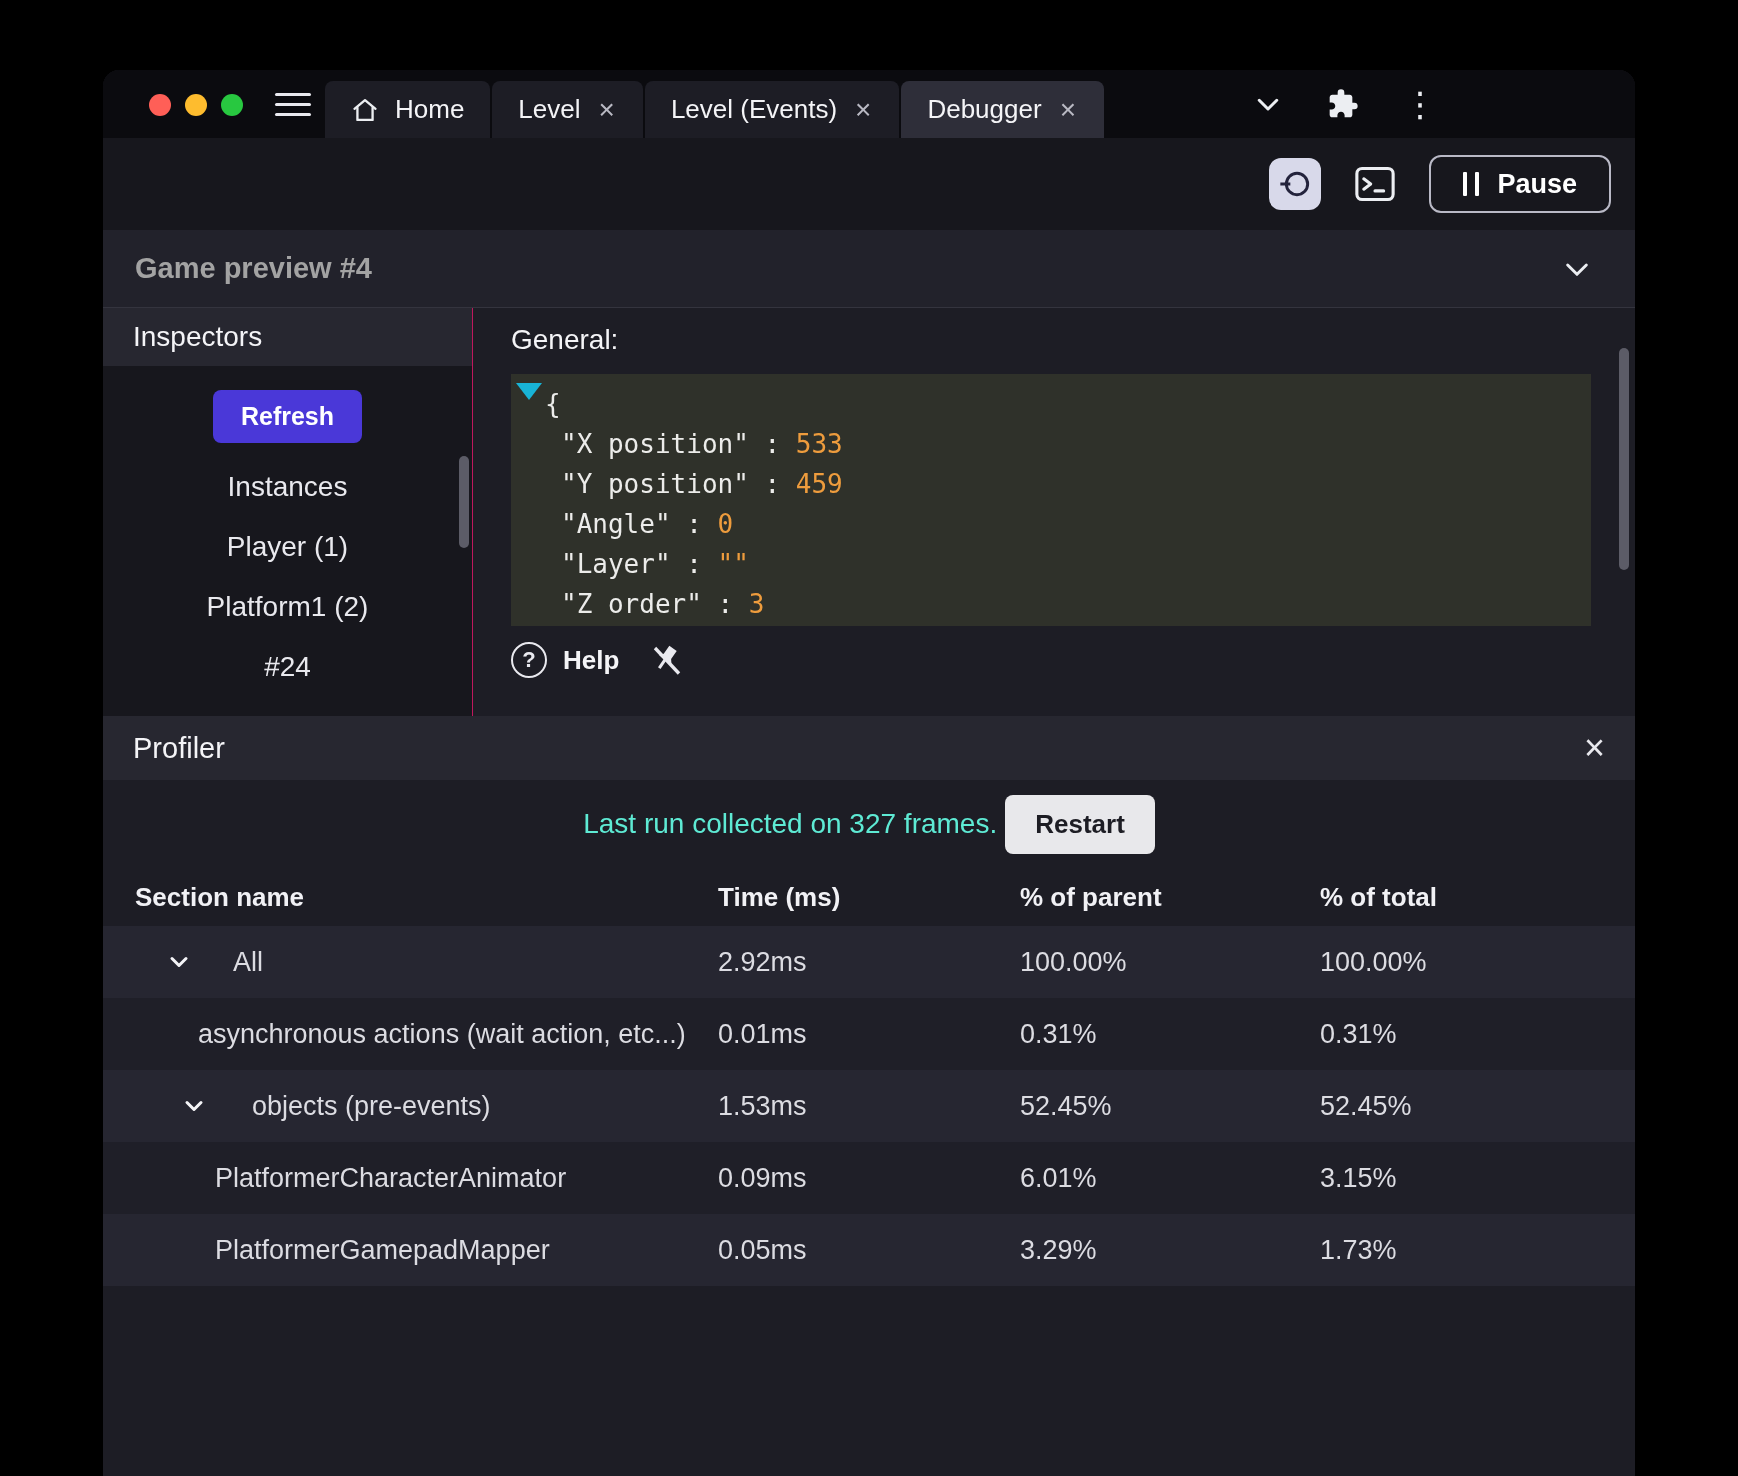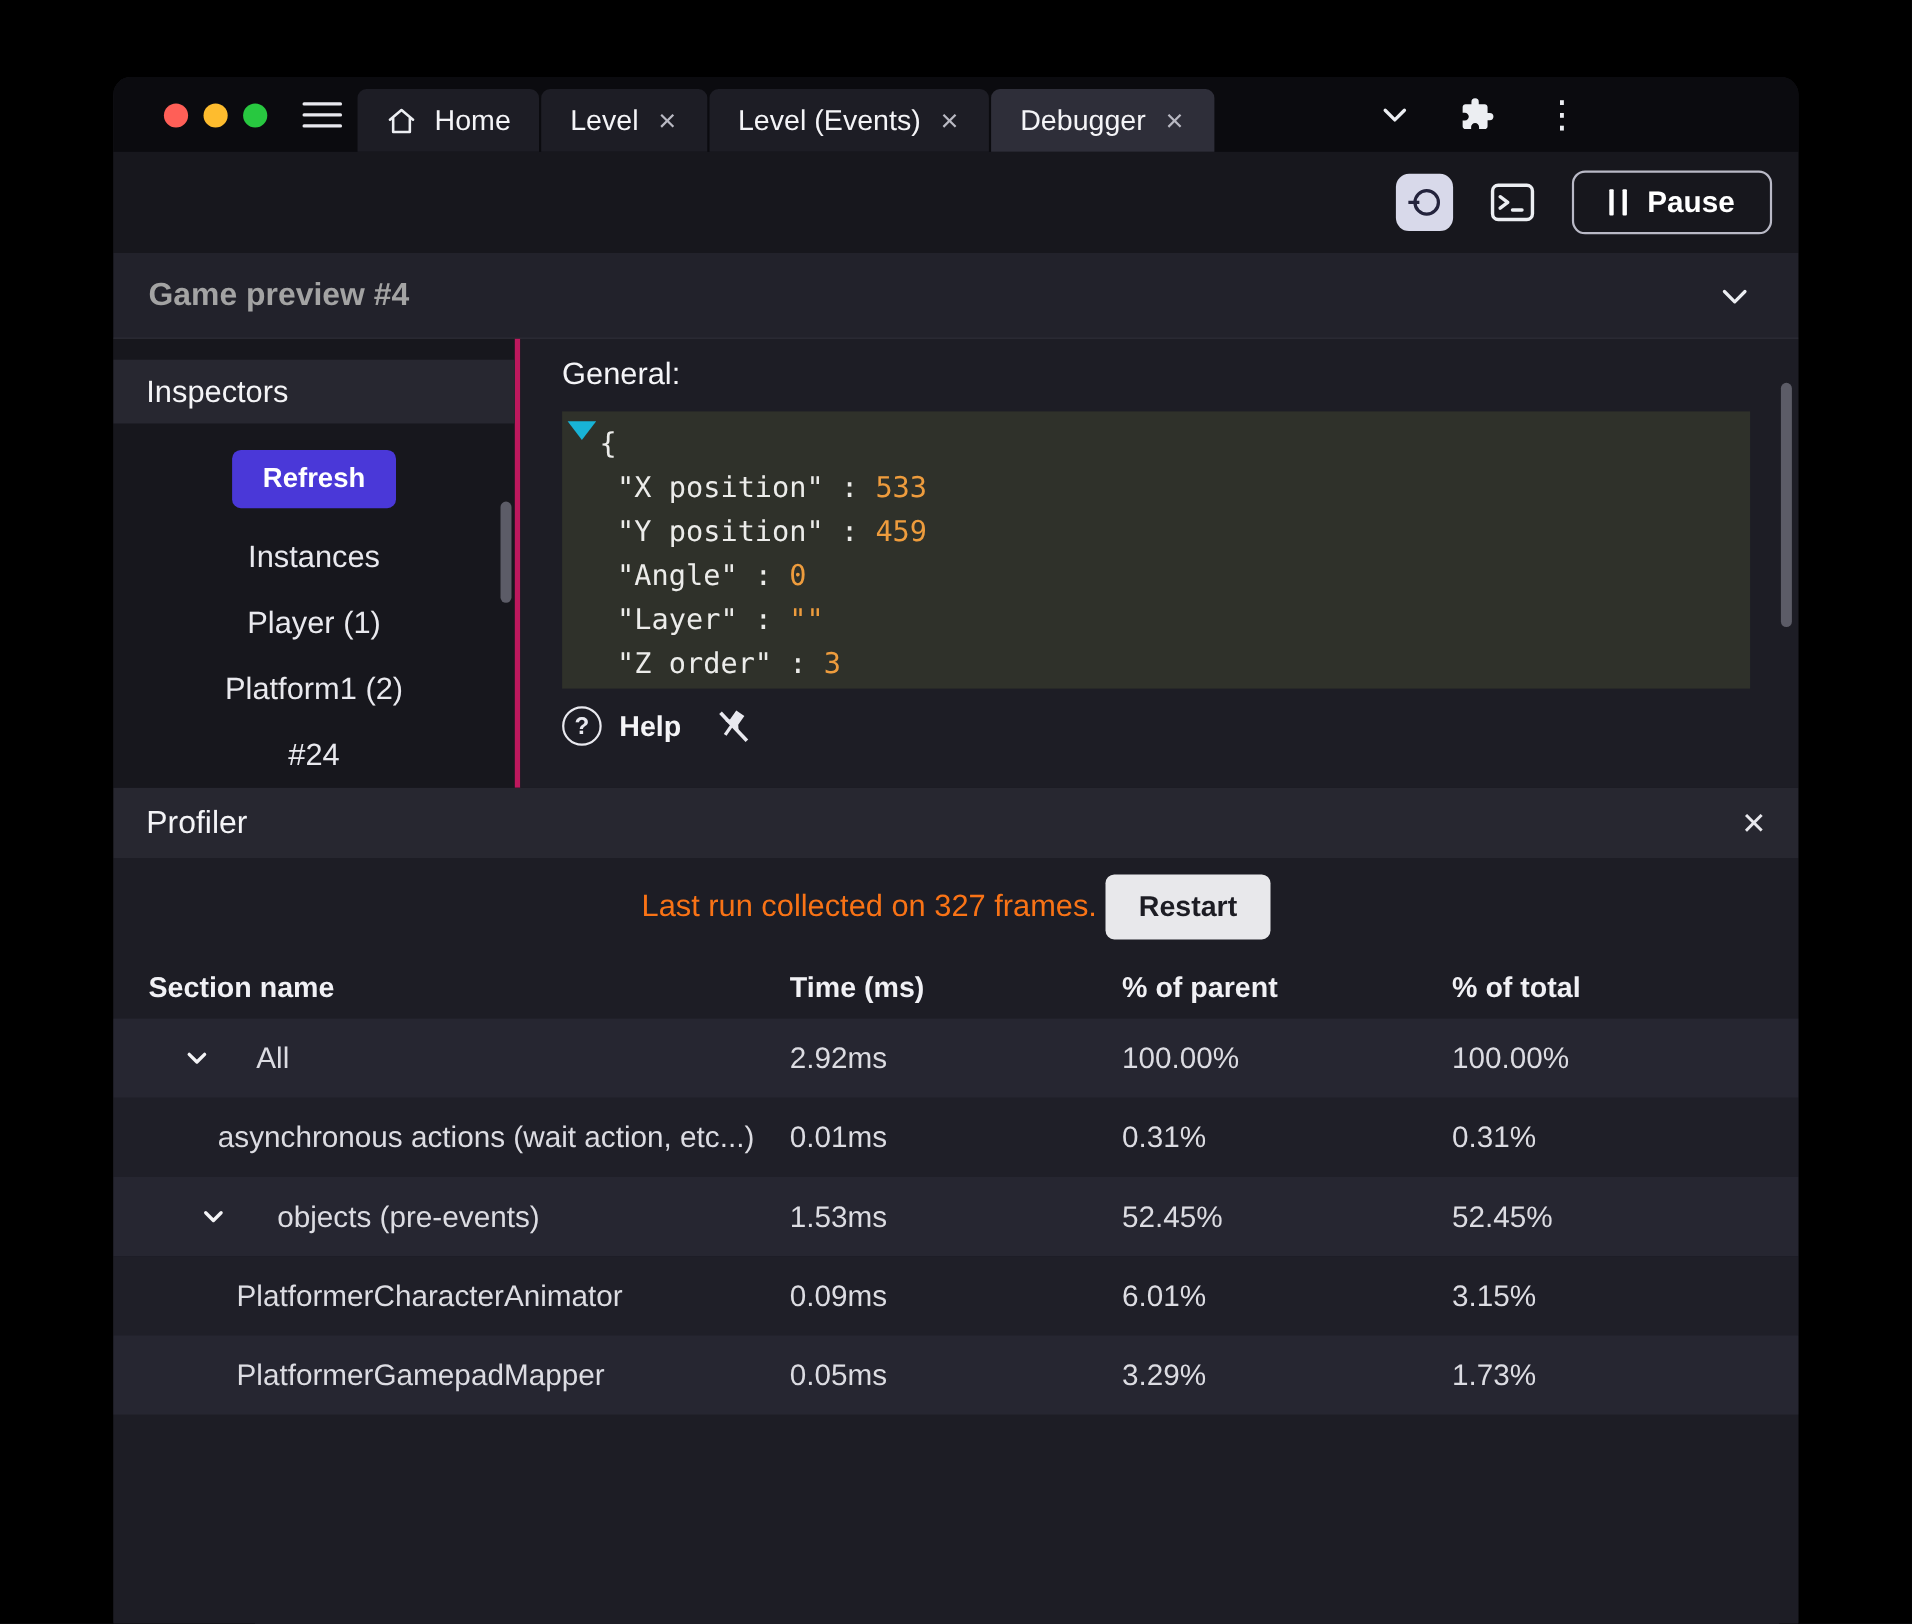--- a/index.html
+++ b/index.html
@@ -39,22 +39,22 @@
   .pause-glyph i { display:block; width:4px; height:24px; background:#fff; border-radius:1px; }
 
   
   .preview { height:78px; background:#22222b; border-bottom:1px solid #34343e;
              display:flex; align-items:center; padding:0 42px 0 32px; flex-shrink:0; }
   .preview-title { font-size:29px; font-weight:bold; color:#a3a3a3; }
   .preview .chev { margin-left:auto; cursor:pointer; }
 
   
   .split { height:408px; display:flex; flex-shrink:0; }
-  .inspectors { width:370px; border-right:5px solid #be185d; background:#17171d;
-                position:relative; display:flex; flex-direction:column; flex-shrink:0;justify-content:flex-end; }
+  .inspectors { width:370px; border-right:1px solid #be185d; background:#17171d;
+                position:relative; display:flex; flex-direction:column; flex-shrink:0; }
   .panel-header { height:58px; background:#272730; display:flex; align-items:center;
                   padding-left:30px; font-size:28px; color:#f4f4f7; flex-shrink:0; }
   .insp-body { display:flex; flex-direction:column; align-items:center; padding-top:24px; }
   .refresh-btn { background:#4a38d8; color:#fff; font-weight:bold; font-size:25px;
                  border:none; border-radius:8px; padding:12px 28px; cursor:pointer; }
   .insp-item { height:60px; display:flex; align-items:center; font-size:28px; color:#e9e9ee; cursor:pointer; }
   .insp-item.first { margin-top:14px; }
   .vthumb { position:absolute; width:10px; background:#5c5c67; border-radius:5px; }
 
   .general { flex:1; background:#1d1d25; position:relative; padding:16px 44px 0 38px; }
@@ -74,21 +74,21 @@
                  font-size:22px; font-weight:bold; color:#e9e9ef; }
   .help-label { margin-left:16px; font-size:26px; font-weight:bold; color:#f4f4f7; }
   .pin-btn { margin-left:30px; background:none; border:none; display:flex; }
 
   
   .profiler-header { height:64px; background:#272730; display:flex; align-items:center;
                      padding:0 30px; font-size:29px; color:#f4f4f7; flex-shrink:0; }
   .profiler-header .close { margin-left:auto; font-size:36px; color:#e9e9ee; cursor:pointer; line-height:1; }
   .profiler-body { flex:1; background:#1d1d25; display:flex; flex-direction:column; }
   .status-row { height:88px; display:flex; align-items:center; justify-content:center; gap:8px; }
-  .status-text { font-size:28px; color:#f97316; }
+  .status-text { font-size:28px; color:#5eead4; }
   .restart-btn { background:#e8e8eb; color:#1d1d24; font-weight:bold; font-size:26px;
                  border:none; border-radius:8px; padding:14px 30px; cursor:pointer; }
   .grid-row { display:grid; grid-template-columns:583px 302px 300px 1fr; align-items:center; padding-left:32px; }
   .cols-row { height:58px; font-weight:bold; font-size:26px; color:#f1f1f5; }
   .p-row { height:72px; font-size:27px; color:#dcdce2; }
   .rows .p-row:nth-child(odd)  { background:#262631; }
   .rows .p-row:nth-child(even) { background:#1f1f28; }
   .name-cell { display:flex; align-items:center; }
   .ind-a { padding-left:30px; gap:40px; }
   .ind-b { padding-left:63px; }

